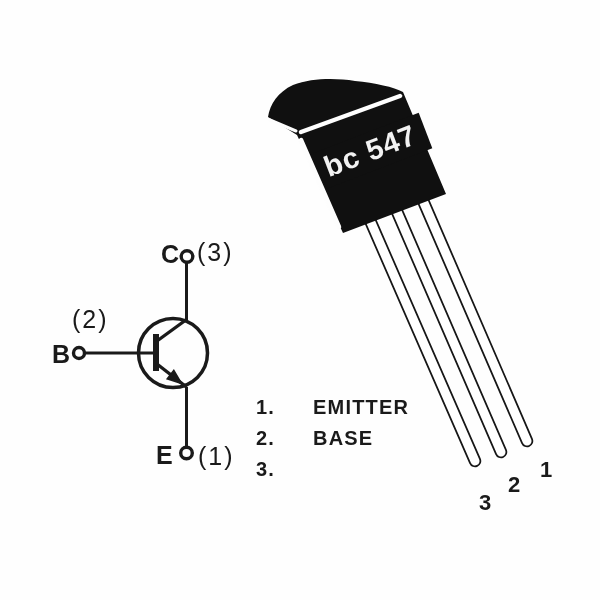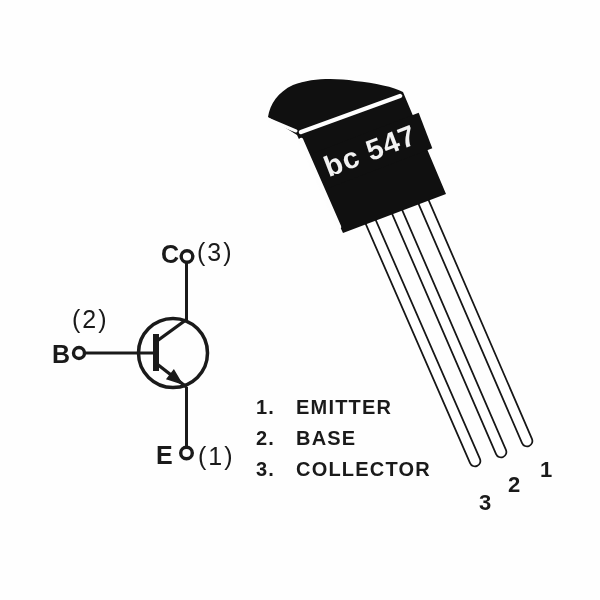--- a/index.html
+++ b/index.html
@@ -45,21 +45,21 @@
   .legend-row {
     display: flex;
     align-items: flex-start;
     font-size: 20px;
     font-weight: 600;
     line-height: 20px;
     letter-spacing: 1.2px;
     margin-bottom: 11px;
   }
   .legend-num { width: 27px; }
-  .legend-name { margin-left: 13px; }
+  .legend-name { margin-left: 30px; }
 </style>
 </head>
 <body>
 
 <div class="stage">
 
   <svg class="artwork" width="600" height="600" viewBox="0 0 600 600">
 
     <g>
       <g>
@@ -125,17 +125,16 @@
     <div class="legend-row">
       <span class="legend-num">1.</span>
       <span class="legend-name">EMITTER</span>
     </div>
     <div class="legend-row">
       <span class="legend-num">2.</span>
       <span class="legend-name">BASE</span>
     </div>
     <div class="legend-row">
       <span class="legend-num">3.</span>
-      <span class="legend-name">COLLECTOR</span>
     </div>
   </div>
 
 </div>
 
 </body></html>

